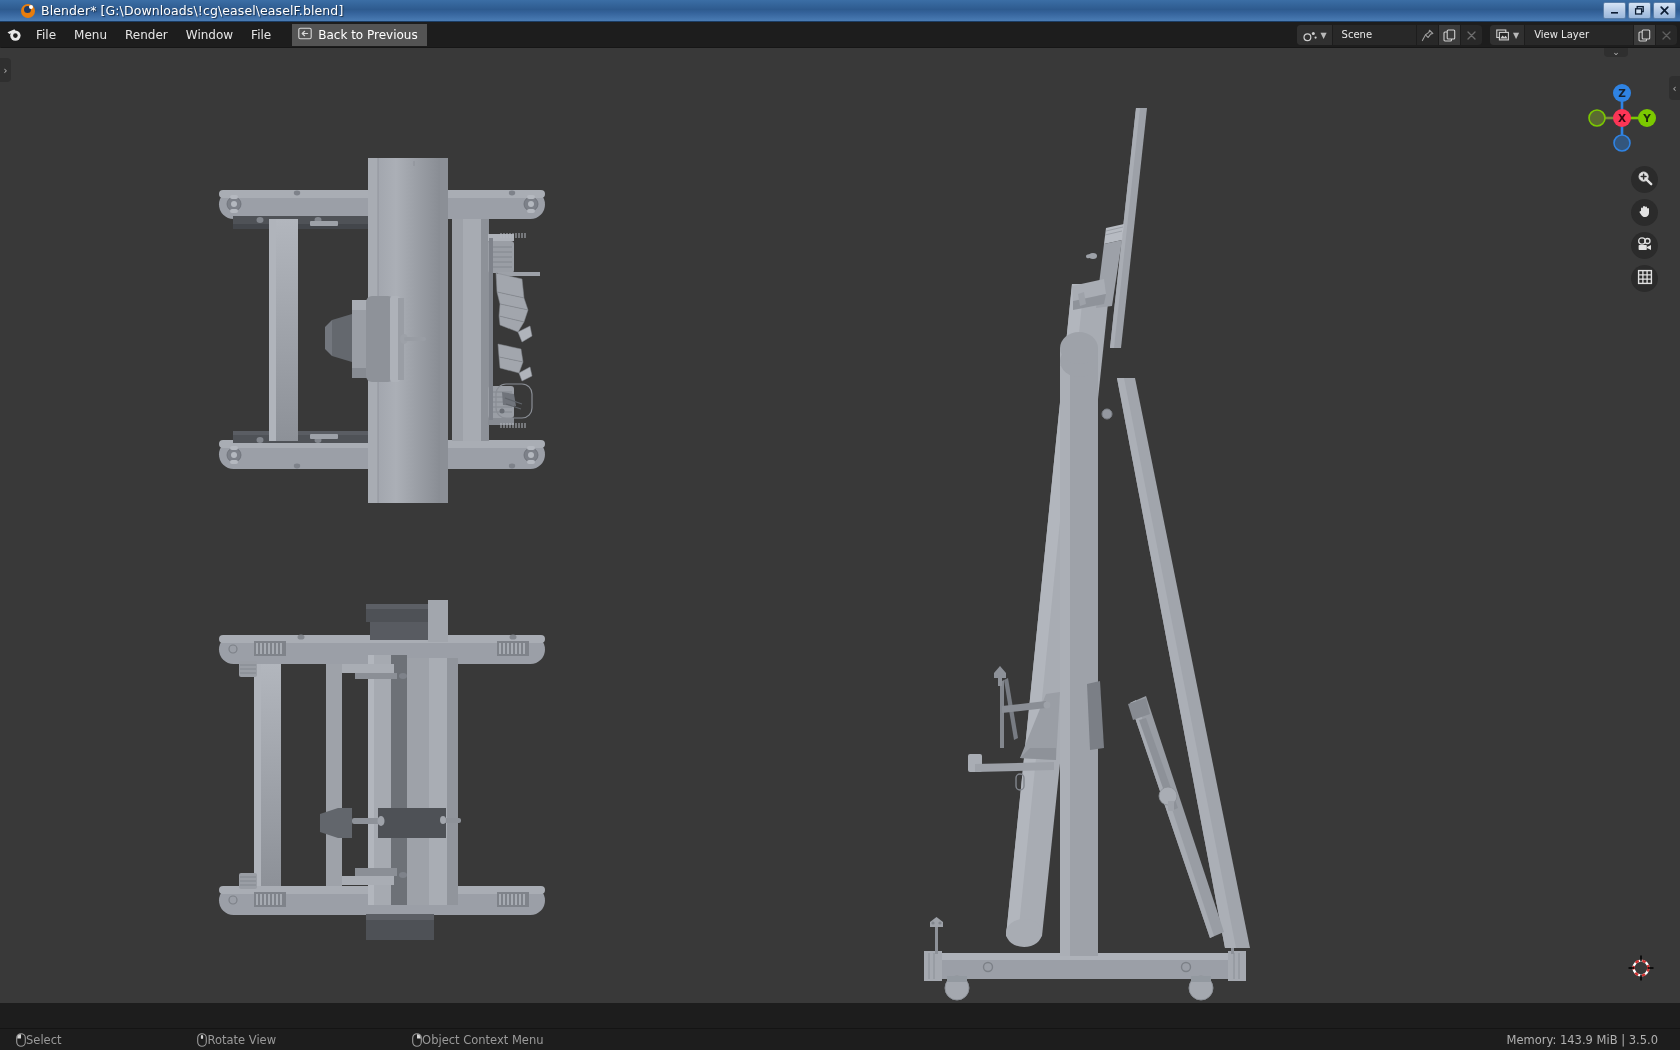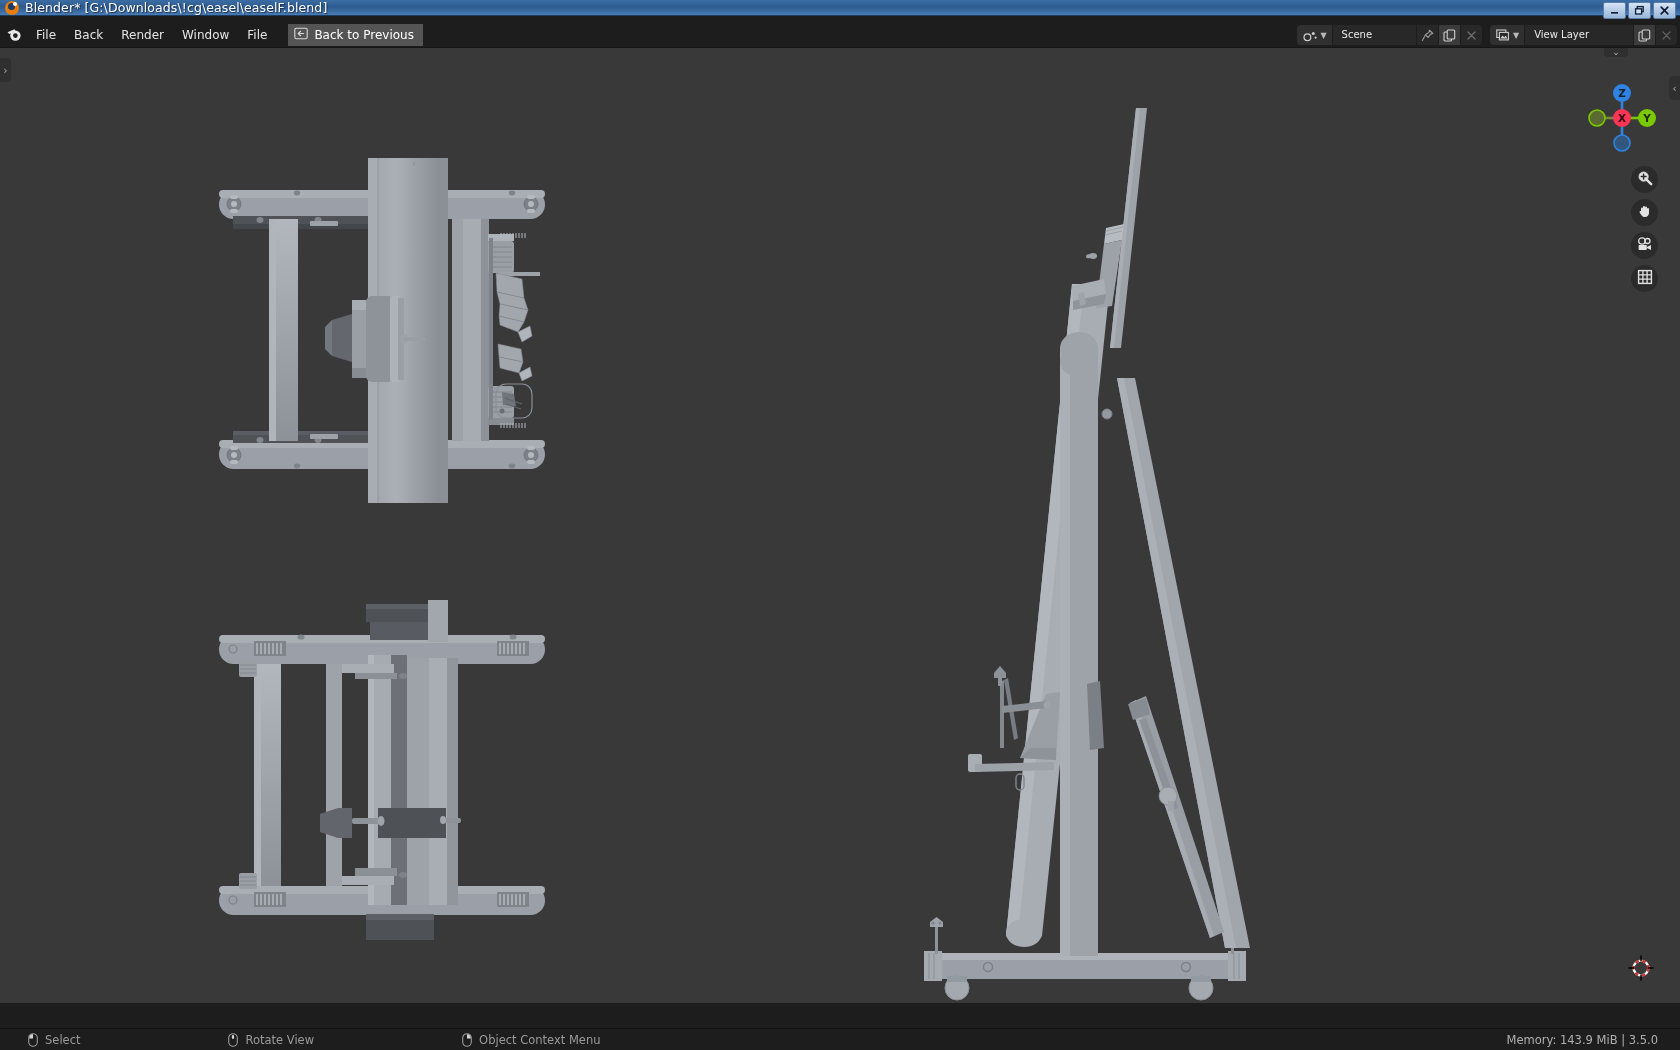--- a/index.html
+++ b/index.html
@@ -6,23 +6,23 @@
   html, body {
     width: 1680px; height: 1050px;
     background: #1d1d1d;
     font-family: "DejaVu Sans", "Liberation Sans", sans-serif;
     overflow: hidden;
   }
   #app { position: relative; width: 1680px; height: 1050px; }
 
   
   .titlebar {
-    position: absolute; left: 0; top: 0; width: 1680px; height: 16px;
+    position: absolute; left: 0; top: 0; width: 1680px; height: 22px;
     background: linear-gradient(to bottom, #3b6ea5 0%, #2e5b8f 45%, #34629a 60%, #4a7cb4 100%);
-    display: flex; align-items: center; padding-left: 4px;
+    display: flex; align-items: center; padding-left: 20px;
     border-bottom: 1px solid #1b3c63;
   }
   .win-logo {
     width: 16px; height: 16px; margin-right: 5px; position: relative; flex: 0 0 auto;
   }
   .win-logo .ring {
     position: absolute; left: 1px; top: 1px; width: 14px; height: 14px;
     border-radius: 50%;
     background: #e87d0d;
   }
@@ -144,23 +144,23 @@
   .cursor3d { position: absolute; }
 
   
   .statusbar {
     position: absolute; left: 0; bottom: 0; width: 1680px; height: 22px;
     background: #1d1d1d;
     display: flex; align-items: center;
     border-top: 1px solid #141414;
   }
   .status-hint {
-    display: flex; align-items: center; gap: 7px;
+    display: flex; align-items: center; 
     color: #9a9a9a; font-size: 11.5px;
-    margin-left: 28px; margin-right: 120px;
+    margin-left: 16px; margin-right: 120px;
     white-space: nowrap;
   }
   .status-right {
     position: absolute; right: 22px;
     color: #b0b0b0; font-size: 11.5px; white-space: nowrap;
   }
   .mouse-ico { display:block; }
 
   
   svg.model { position: absolute; left:0; top:0; overflow: visible; }
@@ -199,21 +199,21 @@
 
   <div class="topbar">
     <div class="blender-icon">
       <svg width="17" height="17" viewBox="0 0 17 17">
         <circle cx="9.4" cy="9.6" r="5.2" fill="#e8e8e8"></circle>
         <circle cx="9.4" cy="9.6" r="2.3" fill="#1d1d1d"></circle>
         <path d="M1.5 6.2 L8.5 3.2 L9.6 5.4 L3.4 8.0 Z" fill="#e8e8e8"></path>
       </svg>
     </div>
     <div class="menu-item">File</div>
-    <div class="menu-item">Back</div>
+    <div class="menu-item">Menu</div>
     <div class="menu-item">Render</div>
     <div class="menu-item">Window</div>
     <div class="menu-item">File</div>
 
     <div class="backprev">
       <span>
         <svg width="14" height="13" viewBox="0 0 14 13">
           <rect x="0.8" y="1.2" width="12.4" height="10.6" rx="1.6" fill="none" stroke="#d8d8d8" stroke-width="1.1"></rect>
           <path d="M9.6 6.5 H4.6 M6.6 4.3 L4.2 6.5 L6.6 8.7" fill="none" stroke="#d8d8d8" stroke-width="1.2" stroke-linecap="round" stroke-linejoin="round"></path>
         </svg>

